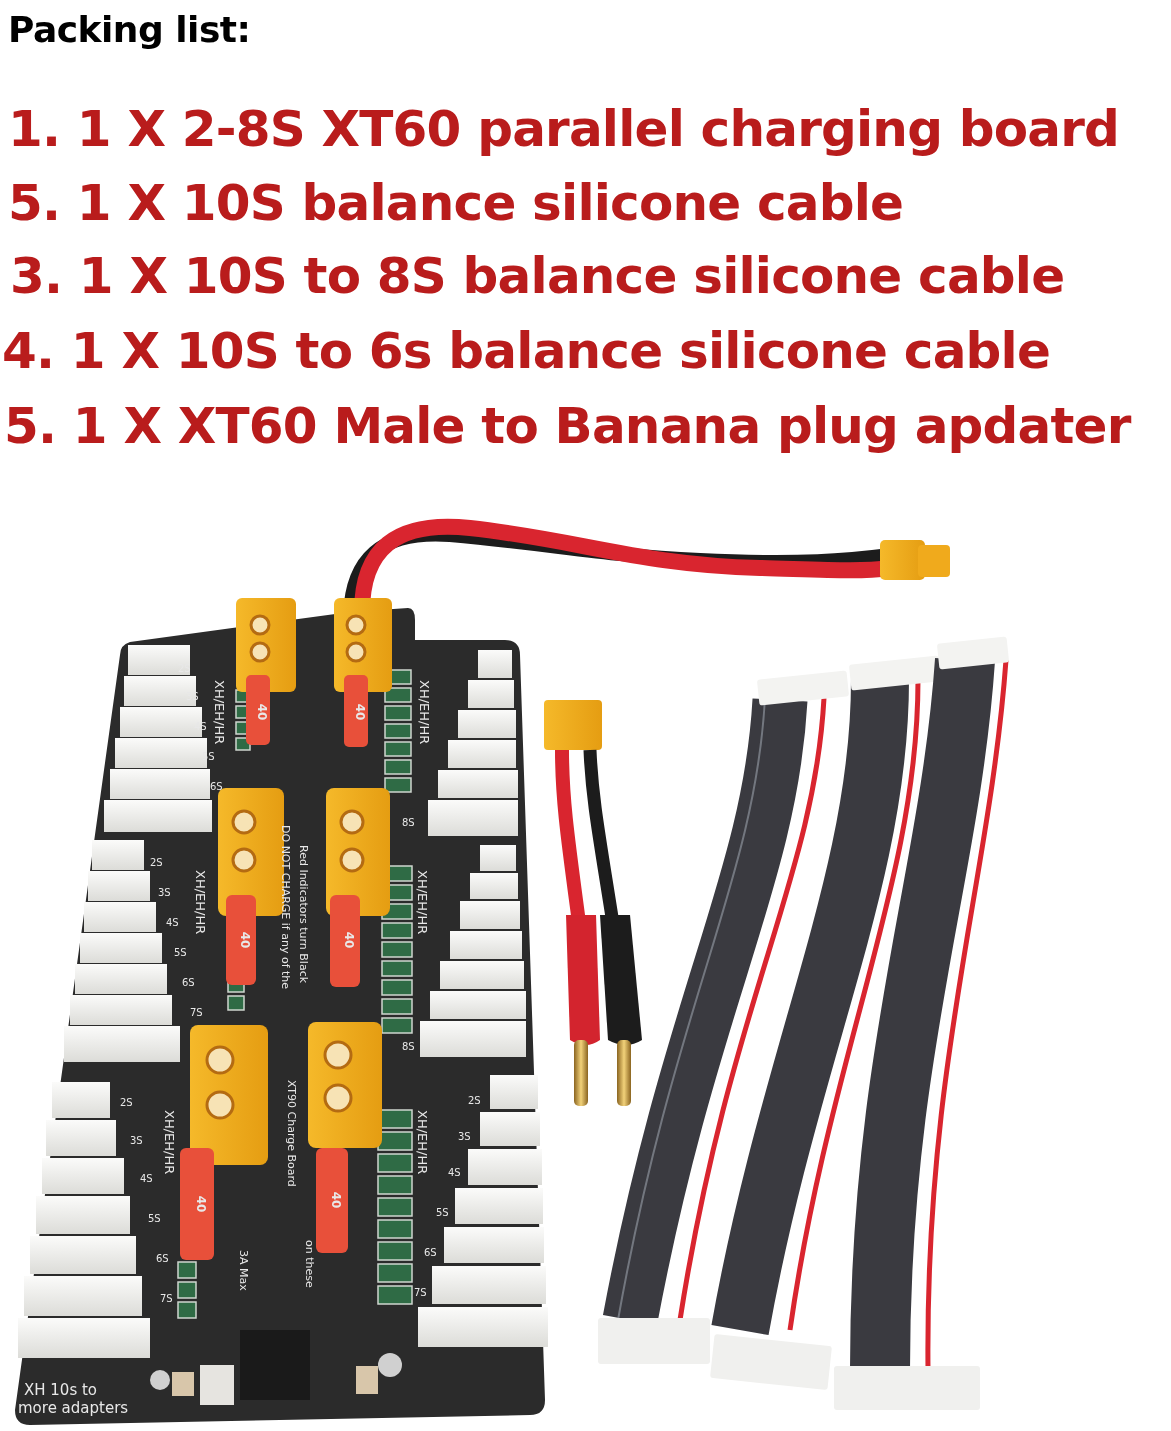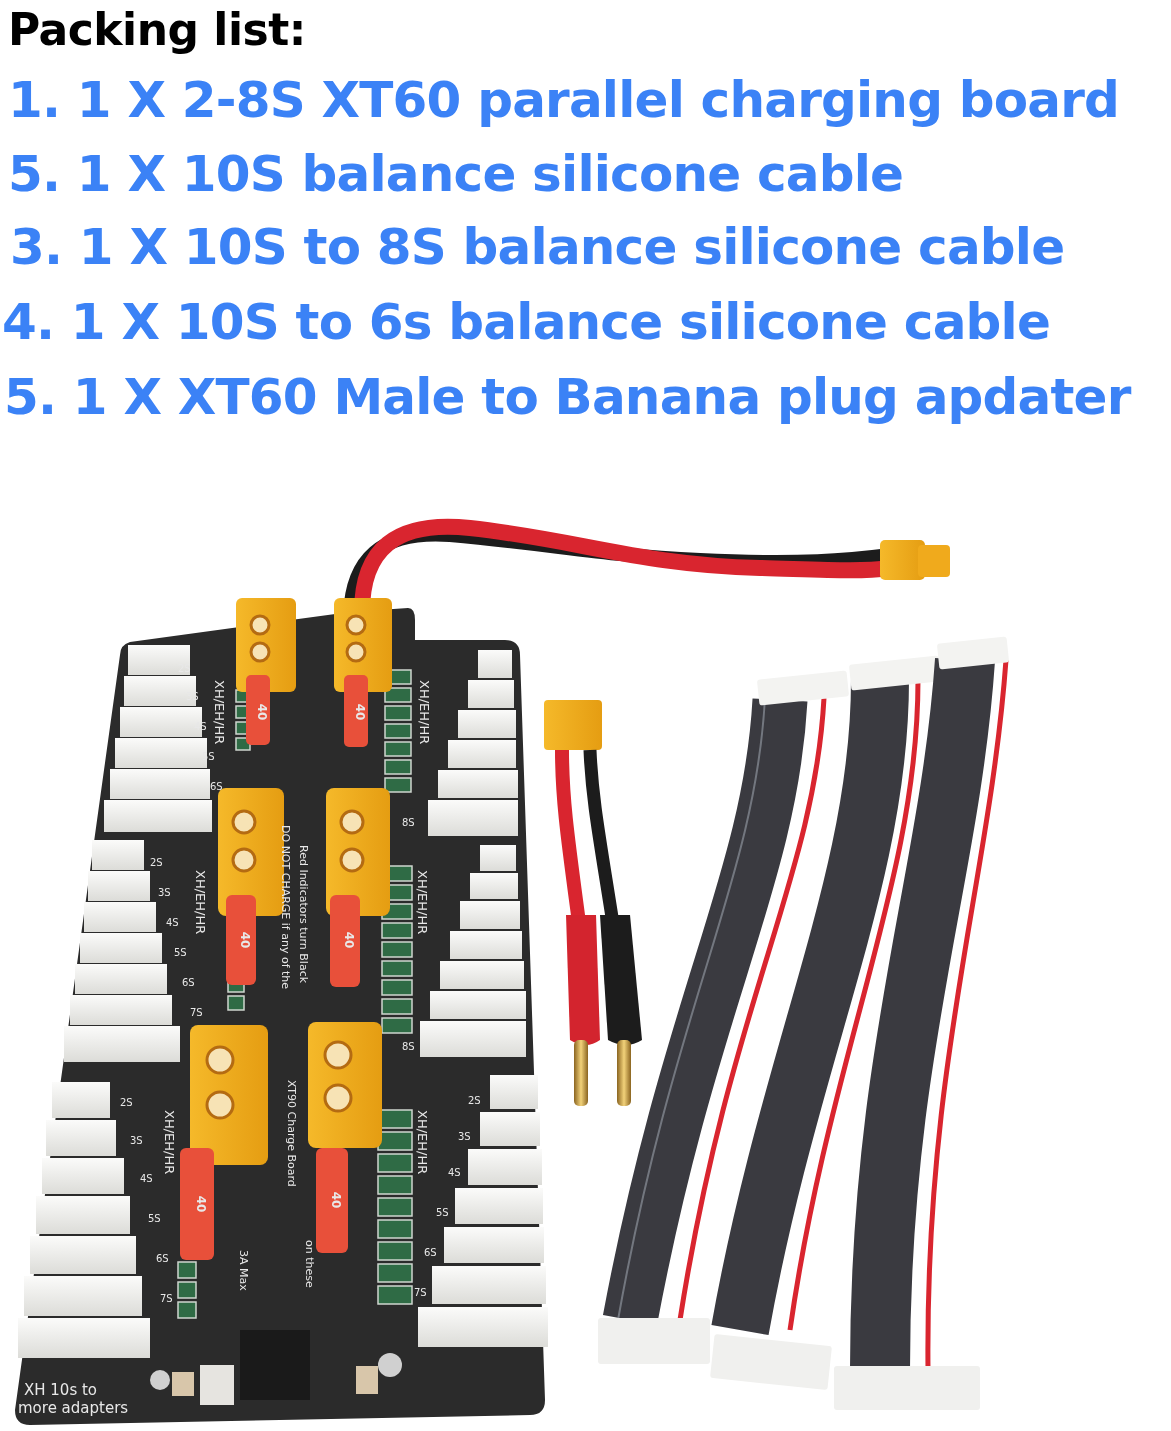--- a/index.html
+++ b/index.html
@@ -1,20 +1,20 @@
 <!DOCTYPE html>
 <html><head>
 <meta charset="utf-8">
 <style>
   html, body { margin:0; padding:0; background:#ffffff; }
   body { width:1171px; height:1431px; position:relative; overflow:hidden;
          font-family:"DejaVu Sans", "Liberation Sans", sans-serif; }
   .packing { position:absolute; left:0; top:0; width:1171px; }
-  .packing .title { position:absolute; left:8px; top:0px; font-size:44px; font-weight:bold; color:#000; letter-spacing:-0.5px; white-space:nowrap; line-height:60px; }
-  .packing .item { position:absolute; font-size:50px; font-weight:bold; color:#3b82f6; white-space:nowrap; line-height:64px; letter-spacing:-0.8px; }
+  .packing .title { position:absolute; left:8px; top:0px; font-size:36px; font-weight:bold; color:#000; letter-spacing:-0.5px; white-space:nowrap; line-height:60px; }
+  .packing .item { position:absolute; font-size:50px; font-weight:bold; color:#b91c1c; white-space:nowrap; line-height:64px; letter-spacing:-0.8px;margin-top:29px; }
   .i1 { left:8px; top:68px; }
   .i2 { left:8px; top:142px; }
   .i3 { left:10px; top:215px;text-align:right; }
   .i4 { left:2px; top:290px;text-align:center; }
   .i5 { left:4px; top:365px;text-align:right; }
   .photo { position:absolute; left:0; top:480px; width:1171px; height:951px; }
   .photo svg { position:absolute; left:0; top:0; }
   .lbl { font-family:"DejaVu Sans", sans-serif; fill:#e8e8e8; }
 </style>
 </head>

